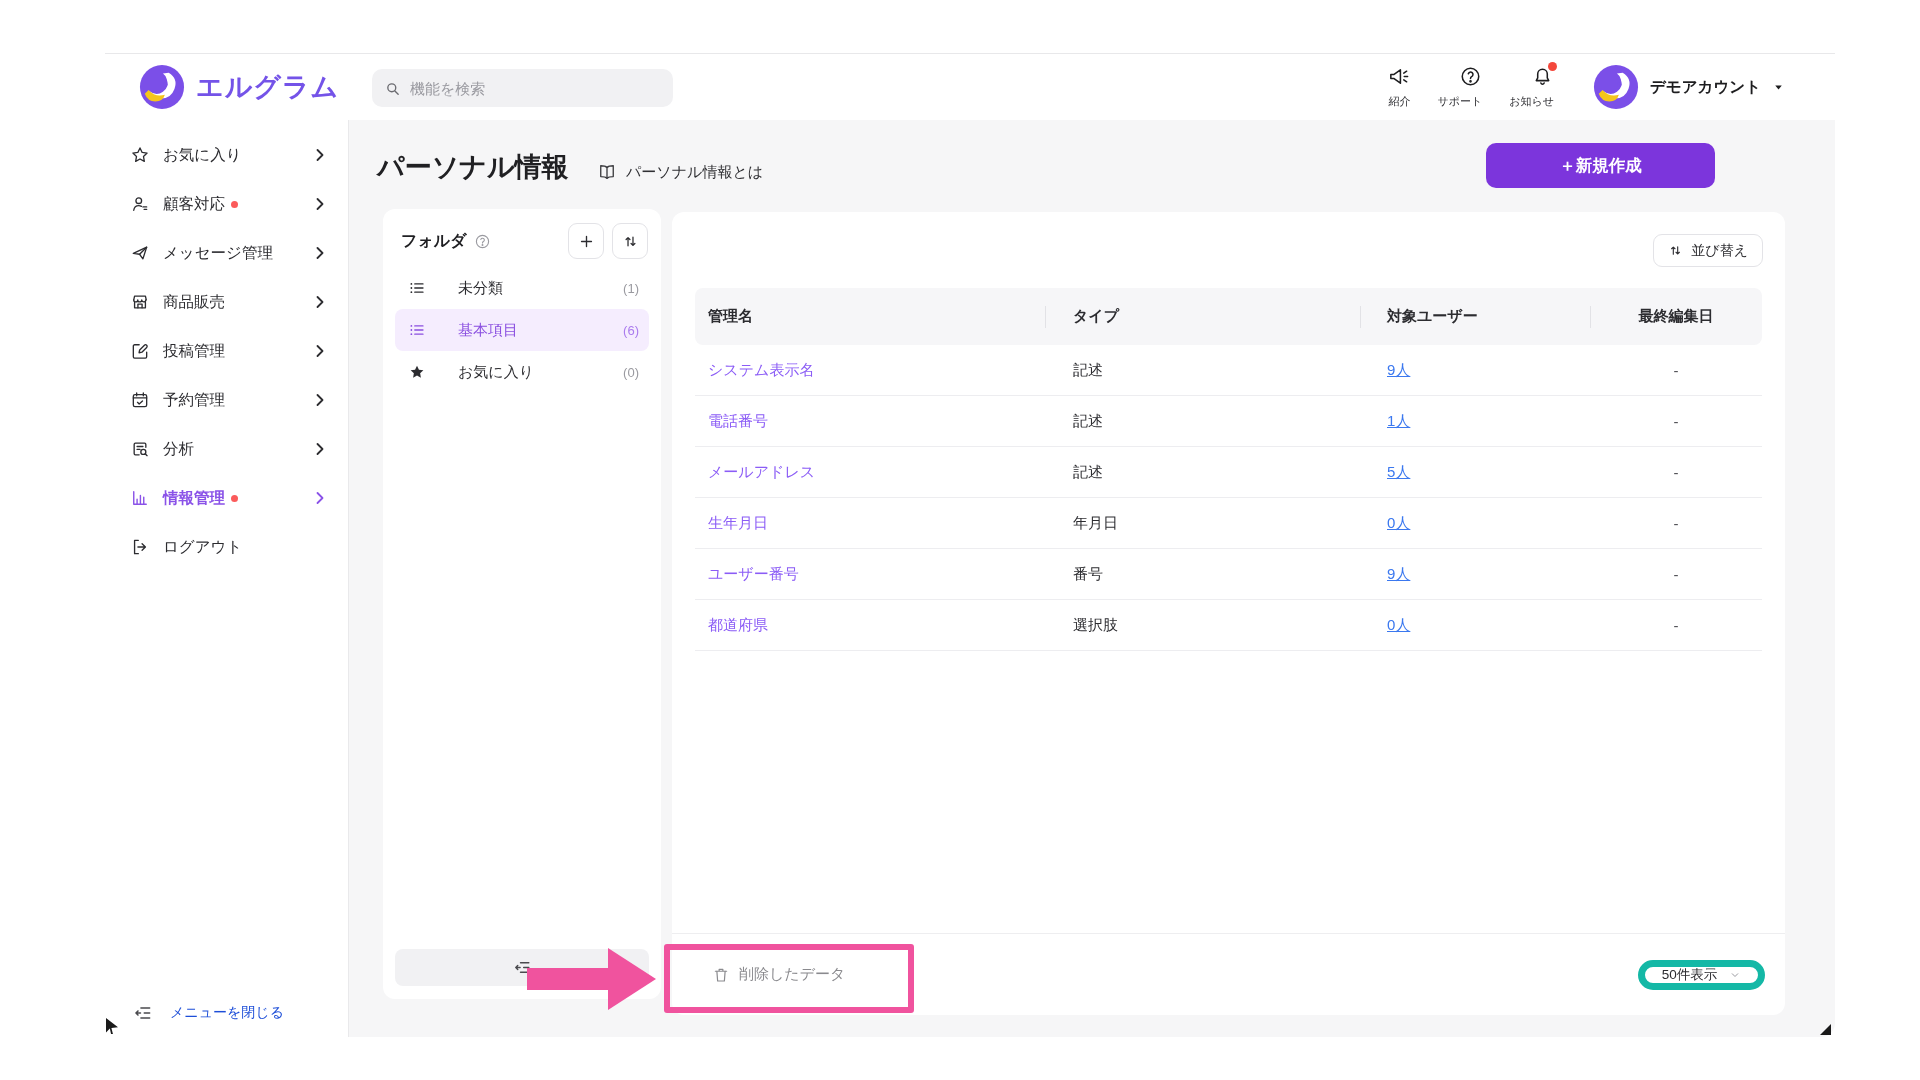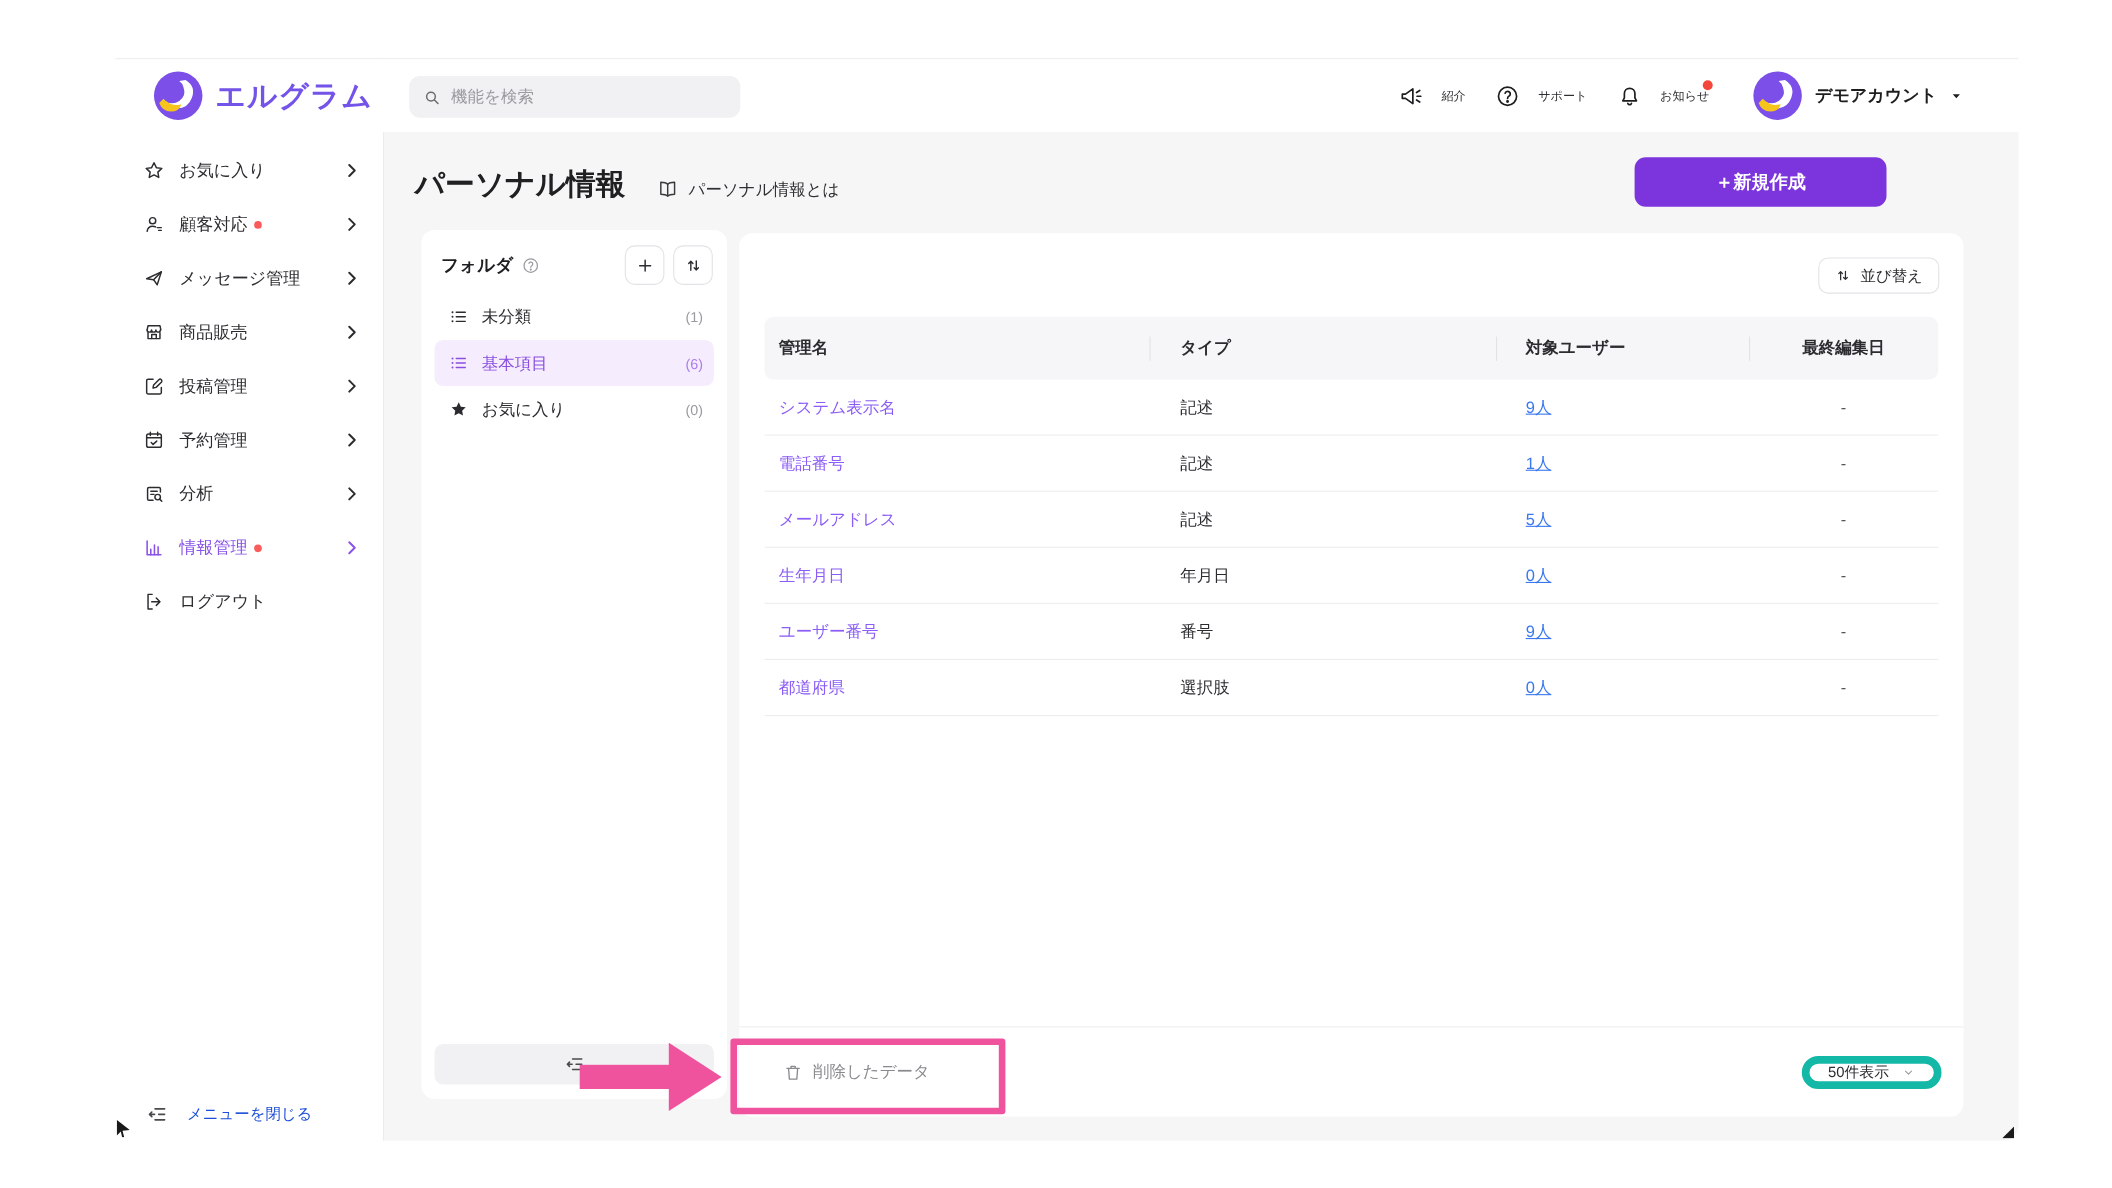--- a/index.html
+++ b/index.html
@@ -18,34 +18,34 @@
   .logo-text { font-size:27px; font-weight:800; color:#7453e8; letter-spacing:1px; }
 
   .searchbox { position:absolute; left:267px; top:15px; width:301px; height:38px;
     background:#f1f1f3; border-radius:10px; display:flex; align-items:center; padding:0 12px; gap:9px; }
   .searchbox .icon { width:17px; height:17px; color:#6b6b70; }
   .searchbox input { border:none; outline:none; background:transparent; font-size:15px; width:220px;
     font-family:inherit; color:#333; }
   .searchbox input::placeholder { color:#9a9aa0; }
 
   #topbar-right { position:absolute; right:50px; top:7px; height:52px; display:flex; align-items:center; gap:27px; }
-  .top-action { display:flex; flex-direction:row; align-items:center; gap:16px; cursor:pointer; position:relative; }
+  .top-action { display:flex; flex-direction:column; align-items:flex-end; gap:6px; cursor:pointer; position:relative; }
   .top-action .icon { width:23px; height:23px; color:#1d1d1f; }
   .top-action .ta-label { font-size:11px; color:#2f2f33; white-space:nowrap; }
   .badge-dot { position:absolute; right:-3px; top:-3px; width:9px; height:9px; border-radius:50%; background:#f4473b; }
   .account { display:flex; align-items:center; gap:11px; margin-left:12px; cursor:pointer; }
   .account-name { font-size:15.5px; font-weight:700; color:#1d1d1f; }
   .account .caret { width:13px; height:13px; color:#1d1d1f; }
 
   
   #sidebar { left:105px; top:120px; width:243px; height:917px; background:#fff; padding-top:12px; }
   .side-item { height:46px; margin-bottom:3px; display:flex; align-items:center; padding:0 18px 0 25px; cursor:pointer; }
   .side-item .icon { width:20px; height:20px; color:#2c2c30; flex:none; }
   .side-label { font-size:15.5px; color:#2c2c30; margin-left:13px; font-weight:500; }
-  .side-item.active .icon, .side-item.active .side-label { color:#8a52e8; }
+  .side-item.active .icon, .side-item.active .side-label { color:#8a52e8;font-weight:bold; }
   .ndot { width:7px; height:7px; border-radius:50%; background:#fb5b5b; margin-left:6px; display:none; }
   .side-item[data-dot="1"] .ndot { display:block; }
   .chev { width:14px; height:14px; color:#bcbcc2; margin-left:auto; }
   .side-item[data-chev="0"] .chev { visibility:hidden; }
   #menu-close { left:133px; top:1003px; display:flex; align-items:center; gap:17px; cursor:pointer; }
   #menu-close .icon { width:20px; height:20px; color:#4a4a4e; }
   #menu-close span.lbl { font-size:14px; color:#1d4ed8; }
 
   
   #main { left:349px; top:120px; width:1486px; height:917px; background:#f6f6f7; border-bottom-right-radius:14px; }
@@ -59,21 +59,21 @@
   
   #folder-card { position:absolute; left:34px; top:89px; width:278px; height:790px; background:#fff; border-radius:12px; }
   .folder-head { display:flex; align-items:center; padding:14px 13px 0 18px; height:50px; }
   .folder-title { font-size:16px; font-weight:700; color:#202023; }
   .folder-head .help { width:17px; height:17px; color:#9a9aa0; margin-left:7px; }
   .sq-btn { width:36px; height:36px; border:1px solid #e3e3e7; border-radius:9px; background:#fff;
     display:flex; align-items:center; justify-content:center; cursor:pointer; color:#2c2c30; }
   .sq-btn .icon { width:17px; height:17px; }
   .folder-head .btns { margin-left:auto; display:flex; gap:8px; }
   #folder-list { margin:8px 12px 0; }
-  .folder-item { height:42px; display:flex; align-items:center; padding:0 10px 0 13px; border-radius:8px; cursor:pointer; }
+  .folder-item { height:42px; display:flex; align-items:center; padding:0 10px 0 13px; border-radius:8px; cursor:pointer;gap:20px; }
   .folder-item .icon { width:18px; height:18px; color:#2c2c30; }
   .folder-item .f-label { font-size:15px; color:#2c2c30; margin-left:12px; }
   .folder-item .f-count { margin-left:auto; font-size:13px; color:#9a9aa0; }
   .folder-item.selected { background:#f5edfe; }
   .folder-item.selected .icon, .folder-item.selected .f-label { color:#8a4fe0; }
   .folder-item.selected .f-count { color:#aa7bee; }
   #folder-collapse { position:absolute; left:12px; right:12px; bottom:13px; height:37px; background:#f1f1f3;
     border:none; border-radius:8px; display:flex; align-items:center; justify-content:center; cursor:pointer; color:#4a4a4e; }
   #folder-collapse .icon { width:19px; height:19px; }
 

